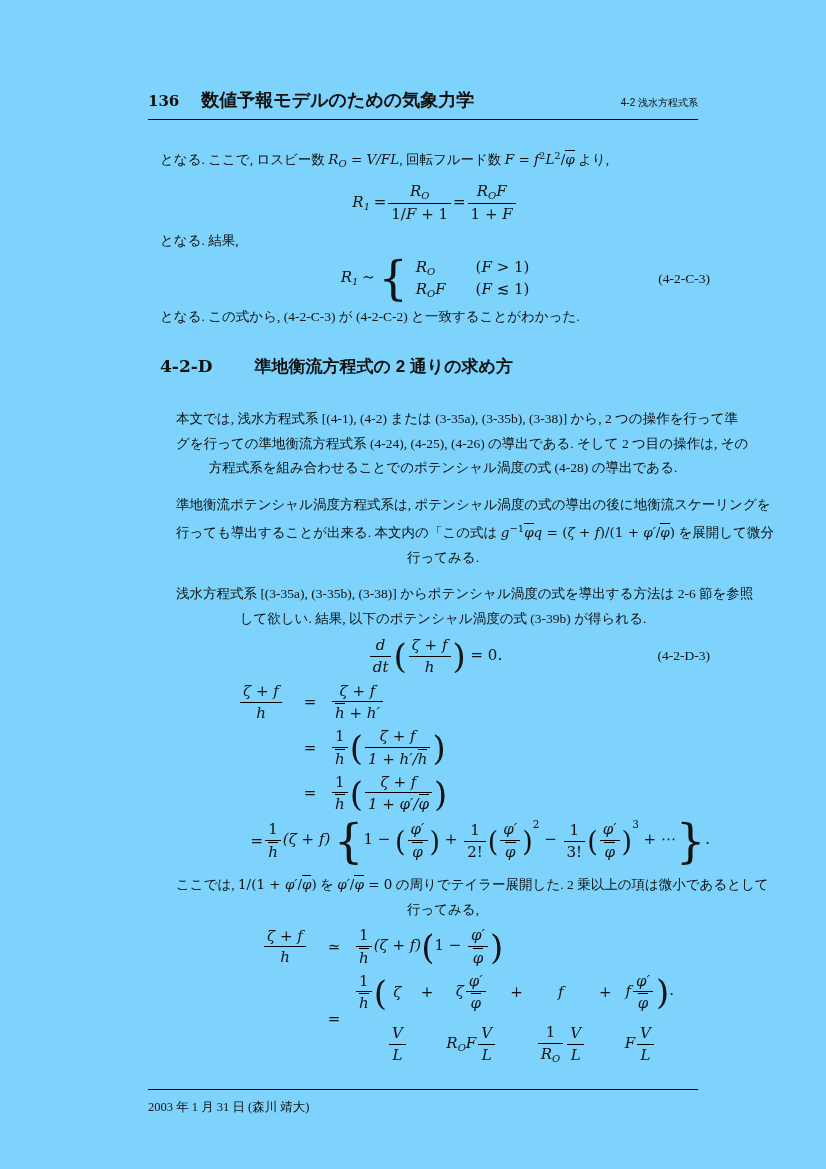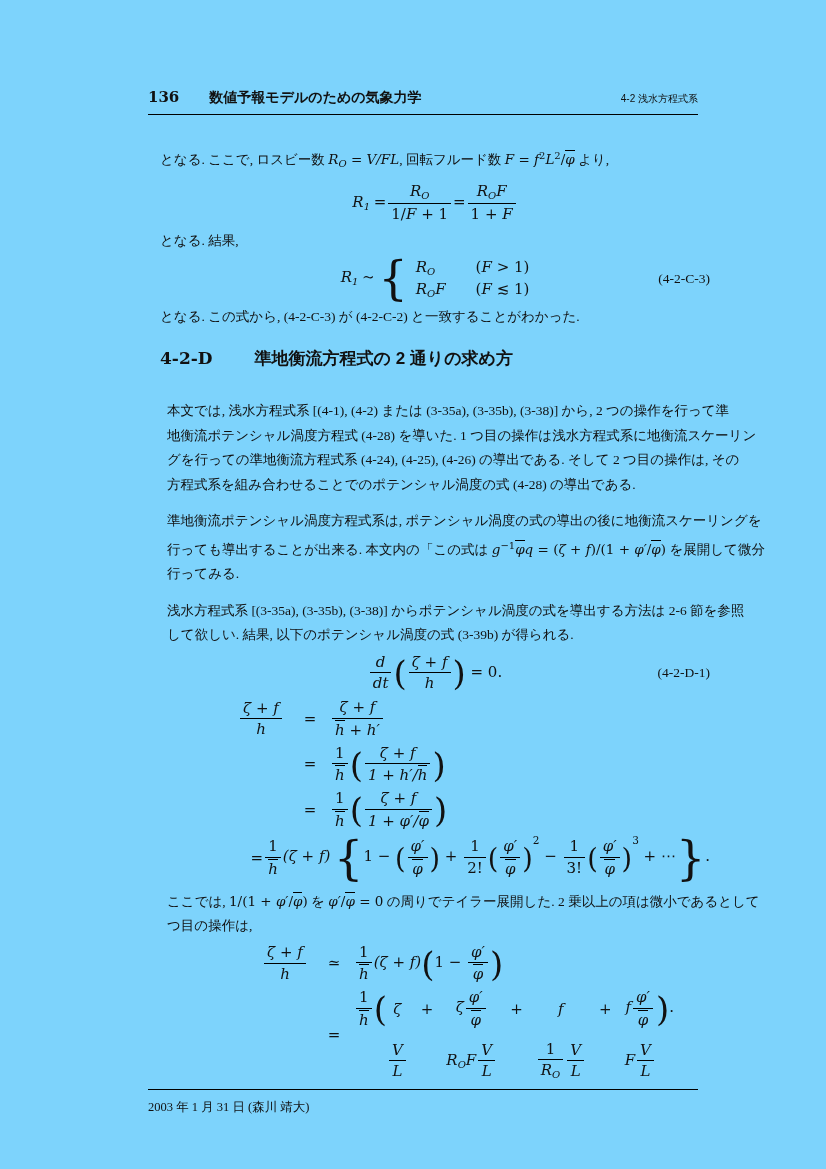--- a/index.html
+++ b/index.html
@@ -10,29 +10,29 @@
   }
   .page { position:relative; width:826px; height:1169px; background:#7dd3fc; overflow:hidden; }
 
   
   .header {
     position:absolute; left:148px; top:88px; width:550px;
     display:flex; align-items:baseline;
     border-bottom:1.2px solid #000; padding-bottom:7px;
   }
   .pnum { font-family:"DejaVu Serif",serif; font-weight:bold; font-size:15px; }
-  .btitle { font-family:"Liberation Sans","DejaVu Sans",sans-serif; font-weight:bold; font-size:14px; margin-left:30px; }
+  .btitle { font-family:"Liberation Sans","DejaVu Sans",sans-serif; font-weight:bold; font-size:18px; margin-left:22px; }
   .chapter { font-family:"Liberation Sans","DejaVu Sans",sans-serif; font-weight:normal; font-size:10px; margin-left:auto; }
 
   
   .content { position:absolute; left:160px; top:144px; width:550px; }
   .tline { font-size:13.5px; line-height:24.5px; white-space:nowrap; }
-  .para  { margin:0 0 12px 7px; }
-
-  .sect { margin:18px 0 29px 0; font-size:17px; font-weight:bold; }
+  .para  { margin:0 0 12px 16px;text-align:center; }
+
+  .sect { margin:26px 0 29px 0; font-size:17px; font-weight:bold; }
   .snum { font-family:"DejaVu Serif",serif; }
   .stitle { font-family:"Liberation Sans","DejaVu Sans",sans-serif; margin-left:42px; }
 
   
   .mi { font-family:"DejaVu Serif",serif; font-style:italic; }
   .mn { font-family:"DejaVu Serif",serif; font-style:normal; }
   sub.ms { font-size:10px; vertical-align:-3px; font-style:italic; font-family:"DejaVu Serif",serif;}
   sup.ms { font-size:10px; vertical-align:5px;  font-style:normal; font-family:"DejaVu Serif",serif;}
   .frac { display:inline-block; vertical-align:middle; text-align:center; margin:0 2px; }
   .frac .num { display:block; padding:0 3px 1px 3px; border-bottom:1px solid #000; line-height:1.25; }
@@ -98,37 +98,36 @@
             <span><span class="mn">(</span><span class="mi">F</span><span class="mn"> ≲ 1)</span></span>
           </span>
         </span><span class="eqnum">(4-2-C-3)</span></div>
 
     <div class="tline">となる. この式から, (4-2-C-3) が (4-2-C-2) と一致することがわかった.</div>
 
     <div class="sect"><span class="snum">4-2-D</span><span class="stitle">準地衡流方程式の 2 通りの求め方</span></div>
 
     <div class="para">
       <div class="tline">本文では, 浅水方程式系 [(4-1), (4-2) または (3-35a), (3-35b), (3-38)] から, 2 つの操作を行って準</div>
-      <div class="tline">地衡流ポテンシャル渦度方程式 (4-28) を導いた. 1 つ目の操作は浅水方程式系に地衡流スケーリン</div>
       <div class="tline">グを行っての準地衡流方程式系 (4-24), (4-25), (4-26) の導出である. そして 2 つ目の操作は, その</div>
       <div class="tline">方程式系を組み合わせることでのポテンシャル渦度の式 (4-28) の導出である.</div>
     </div>
 
     <div class="para">
       <div class="tline">準地衡流ポテンシャル渦度方程式系は, ポテンシャル渦度の式の導出の後に地衡流スケーリングを</div>
       <div class="tline"><span>行っても導出することが出来る. 本文内の「この式は </span><span class="mi">g</span><sup class="ms">−1</sup><span class="ov mi">φ</span><span class="mi">q</span><span class="mn"> = (</span><span class="mi">ζ</span><span class="mn"> + </span><span class="mi">f</span><span class="mn">)/(1 + </span><span class="mi">φ′</span><span class="mn">/</span><span class="ov mi">φ</span><span class="mn">)</span><span> を展開して微分</span></div>
       <div class="tline">行ってみる.</div>
     </div>
 
     <div class="para" style="margin-bottom:2px;">
       <div class="tline">浅水方程式系 [(3-35a), (3-35b), (3-38)] からポテンシャル渦度の式を導出する方法は 2-6 節を参照</div>
       <div class="tline">して欲しい. 結果, 以下のポテンシャル渦度の式 (3-39b) が得られる.</div>
     </div>
 
-    <div class="eqline"><span class="frac"><span class="num mi">d</span><span class="den mi">dt</span></span><span class="bp bp3">(</span><span class="frac"><span class="num mi">ζ + f</span><span class="den mi">h</span></span><span class="bp bp3">)</span><span class="mn"> = 0.</span><span class="eqnum">(4-2-D-1)</span></div>
+    <div class="eqline"><span class="frac"><span class="num mi">d</span><span class="den mi">dt</span></span><span class="bp bp3">(</span><span class="frac"><span class="num mi">ζ + f</span><span class="den mi">h</span></span><span class="bp bp3">)</span><span class="mn"> = 0.</span><span class="eqnum">(4-2-D-3)</span></div>
 
 
     <div class="malign deriv">
       <div class="mrow">
         <span class="mlhs">
             <span class="frac">
               <span class="num mi">ζ + f</span>
               <span class="den mi">h</span>
             </span>
           </span>
@@ -147,21 +146,21 @@
       </div>
       <div class="mrow">
         <span class="mlhs"></span>
         <span class="mrel mn">=</span>
         <span class="mrhs"><span class="frac"><span class="num mn">1</span><span class="den"><span class="ov mi">h</span></span></span><span class="mi">(ζ + f)</span>&nbsp;<span class="bb">{</span><span class="mn">1 − </span><span class="bp bp2">(</span><span class="frac"><span class="num mi">φ′</span><span class="den"><span class="ov mi">φ</span></span></span><span class="bp bp2">)</span><span class="mn"> + </span><span class="frac"><span class="num mn">1</span><span class="den mn">2!</span></span><span class="bp bp2">(</span><span class="frac"><span class="num mi">φ′</span><span class="den"><span class="ov mi">φ</span></span></span><span class="bp bp2">)</span><sup class="bexp">2</sup><span class="mn"> − </span><span class="frac"><span class="num mn">1</span><span class="den mn">3!</span></span><span class="bp bp2">(</span><span class="frac"><span class="num mi">φ′</span><span class="den"><span class="ov mi">φ</span></span></span><span class="bp bp2">)</span><sup class="bexp">3</sup><span class="mn"> + ⋯</span><span class="bb">}</span><span class="mn">.</span></span>
       </div>
     </div>
 
     <div class="para" style="margin-bottom:0;">
       <div class="tline"><span>ここでは, </span><span class="mn">1/(1 + </span><span class="mi">φ′</span><span class="mn">/</span><span class="ov mi">φ</span><span class="mn">)</span><span> を </span><span class="mi">φ′</span><span class="mn">/</span><span class="ov mi">φ</span><span class="mn"> = 0</span><span> の周りでテイラー展開した. 2 乗以上の項は微小であるとして</span></div>
-      <div class="tline">つ目の操作は,</div>
+      <div class="tline">行ってみる,</div>
     </div>
 
     <div class="malign final">
       <div class="mrow">
         <span class="mlhs">
             <span class="frac">
               <span class="num mi">ζ + f</span>
               <span class="den mi">h</span>
             </span>
           </span>

